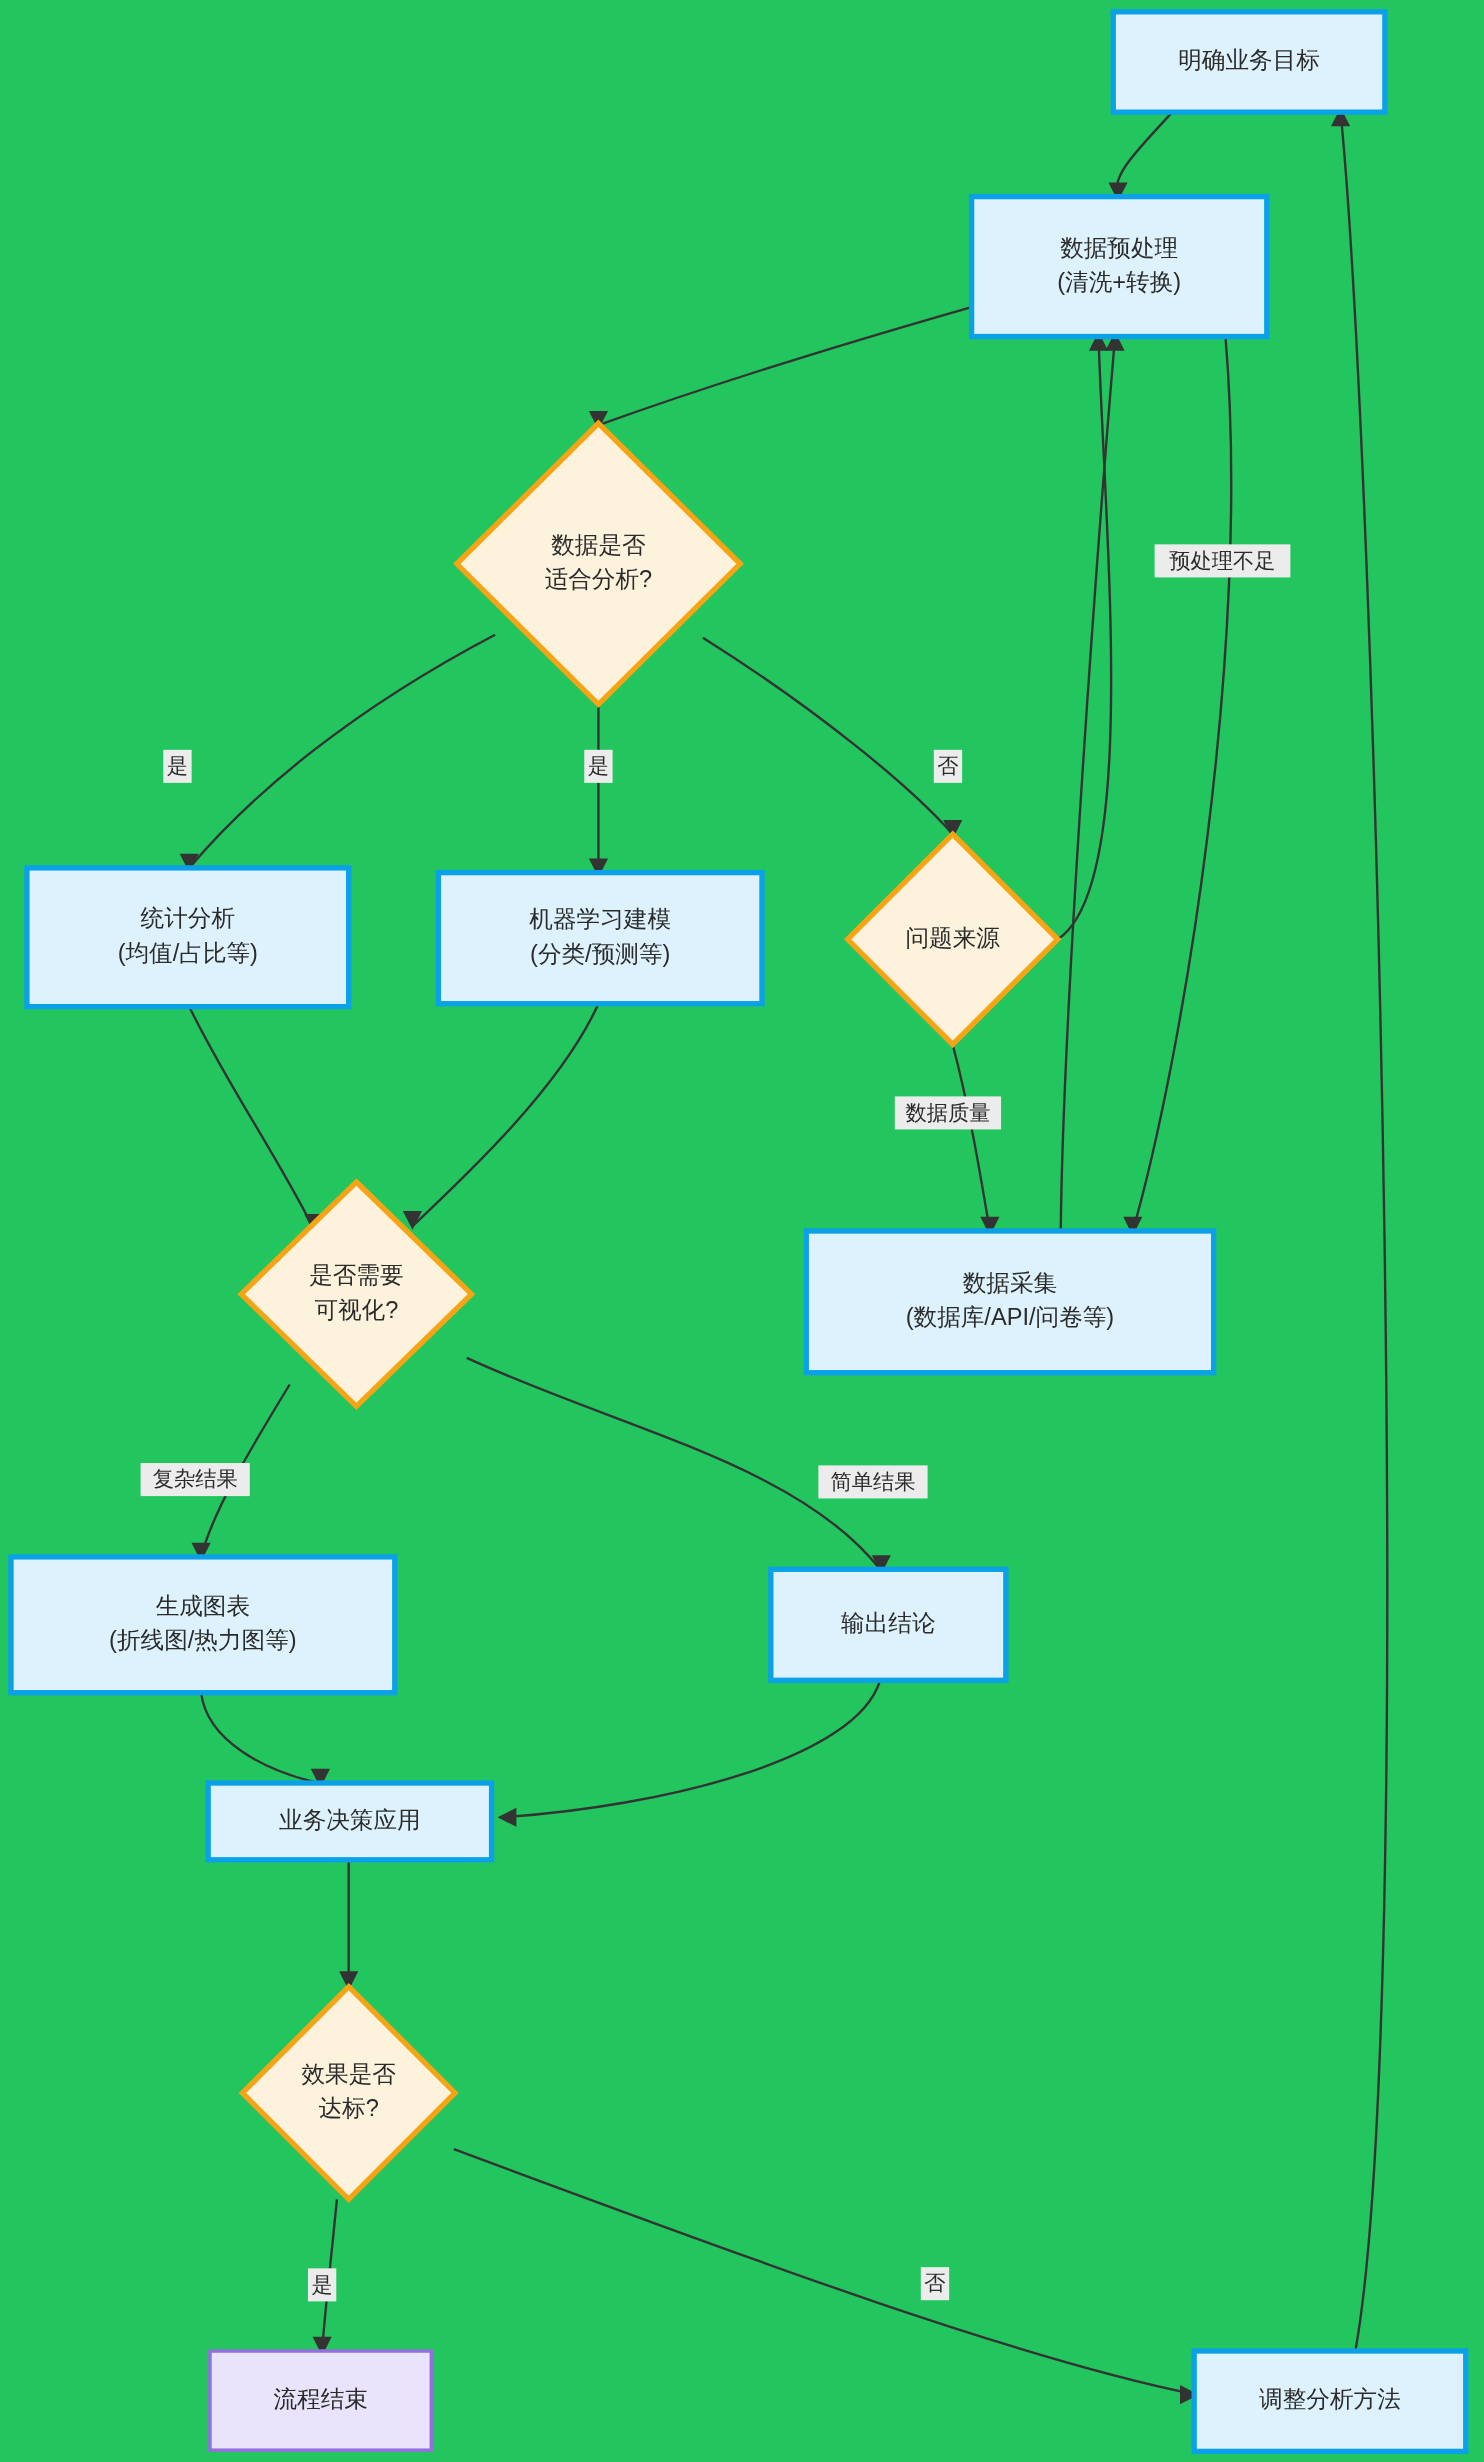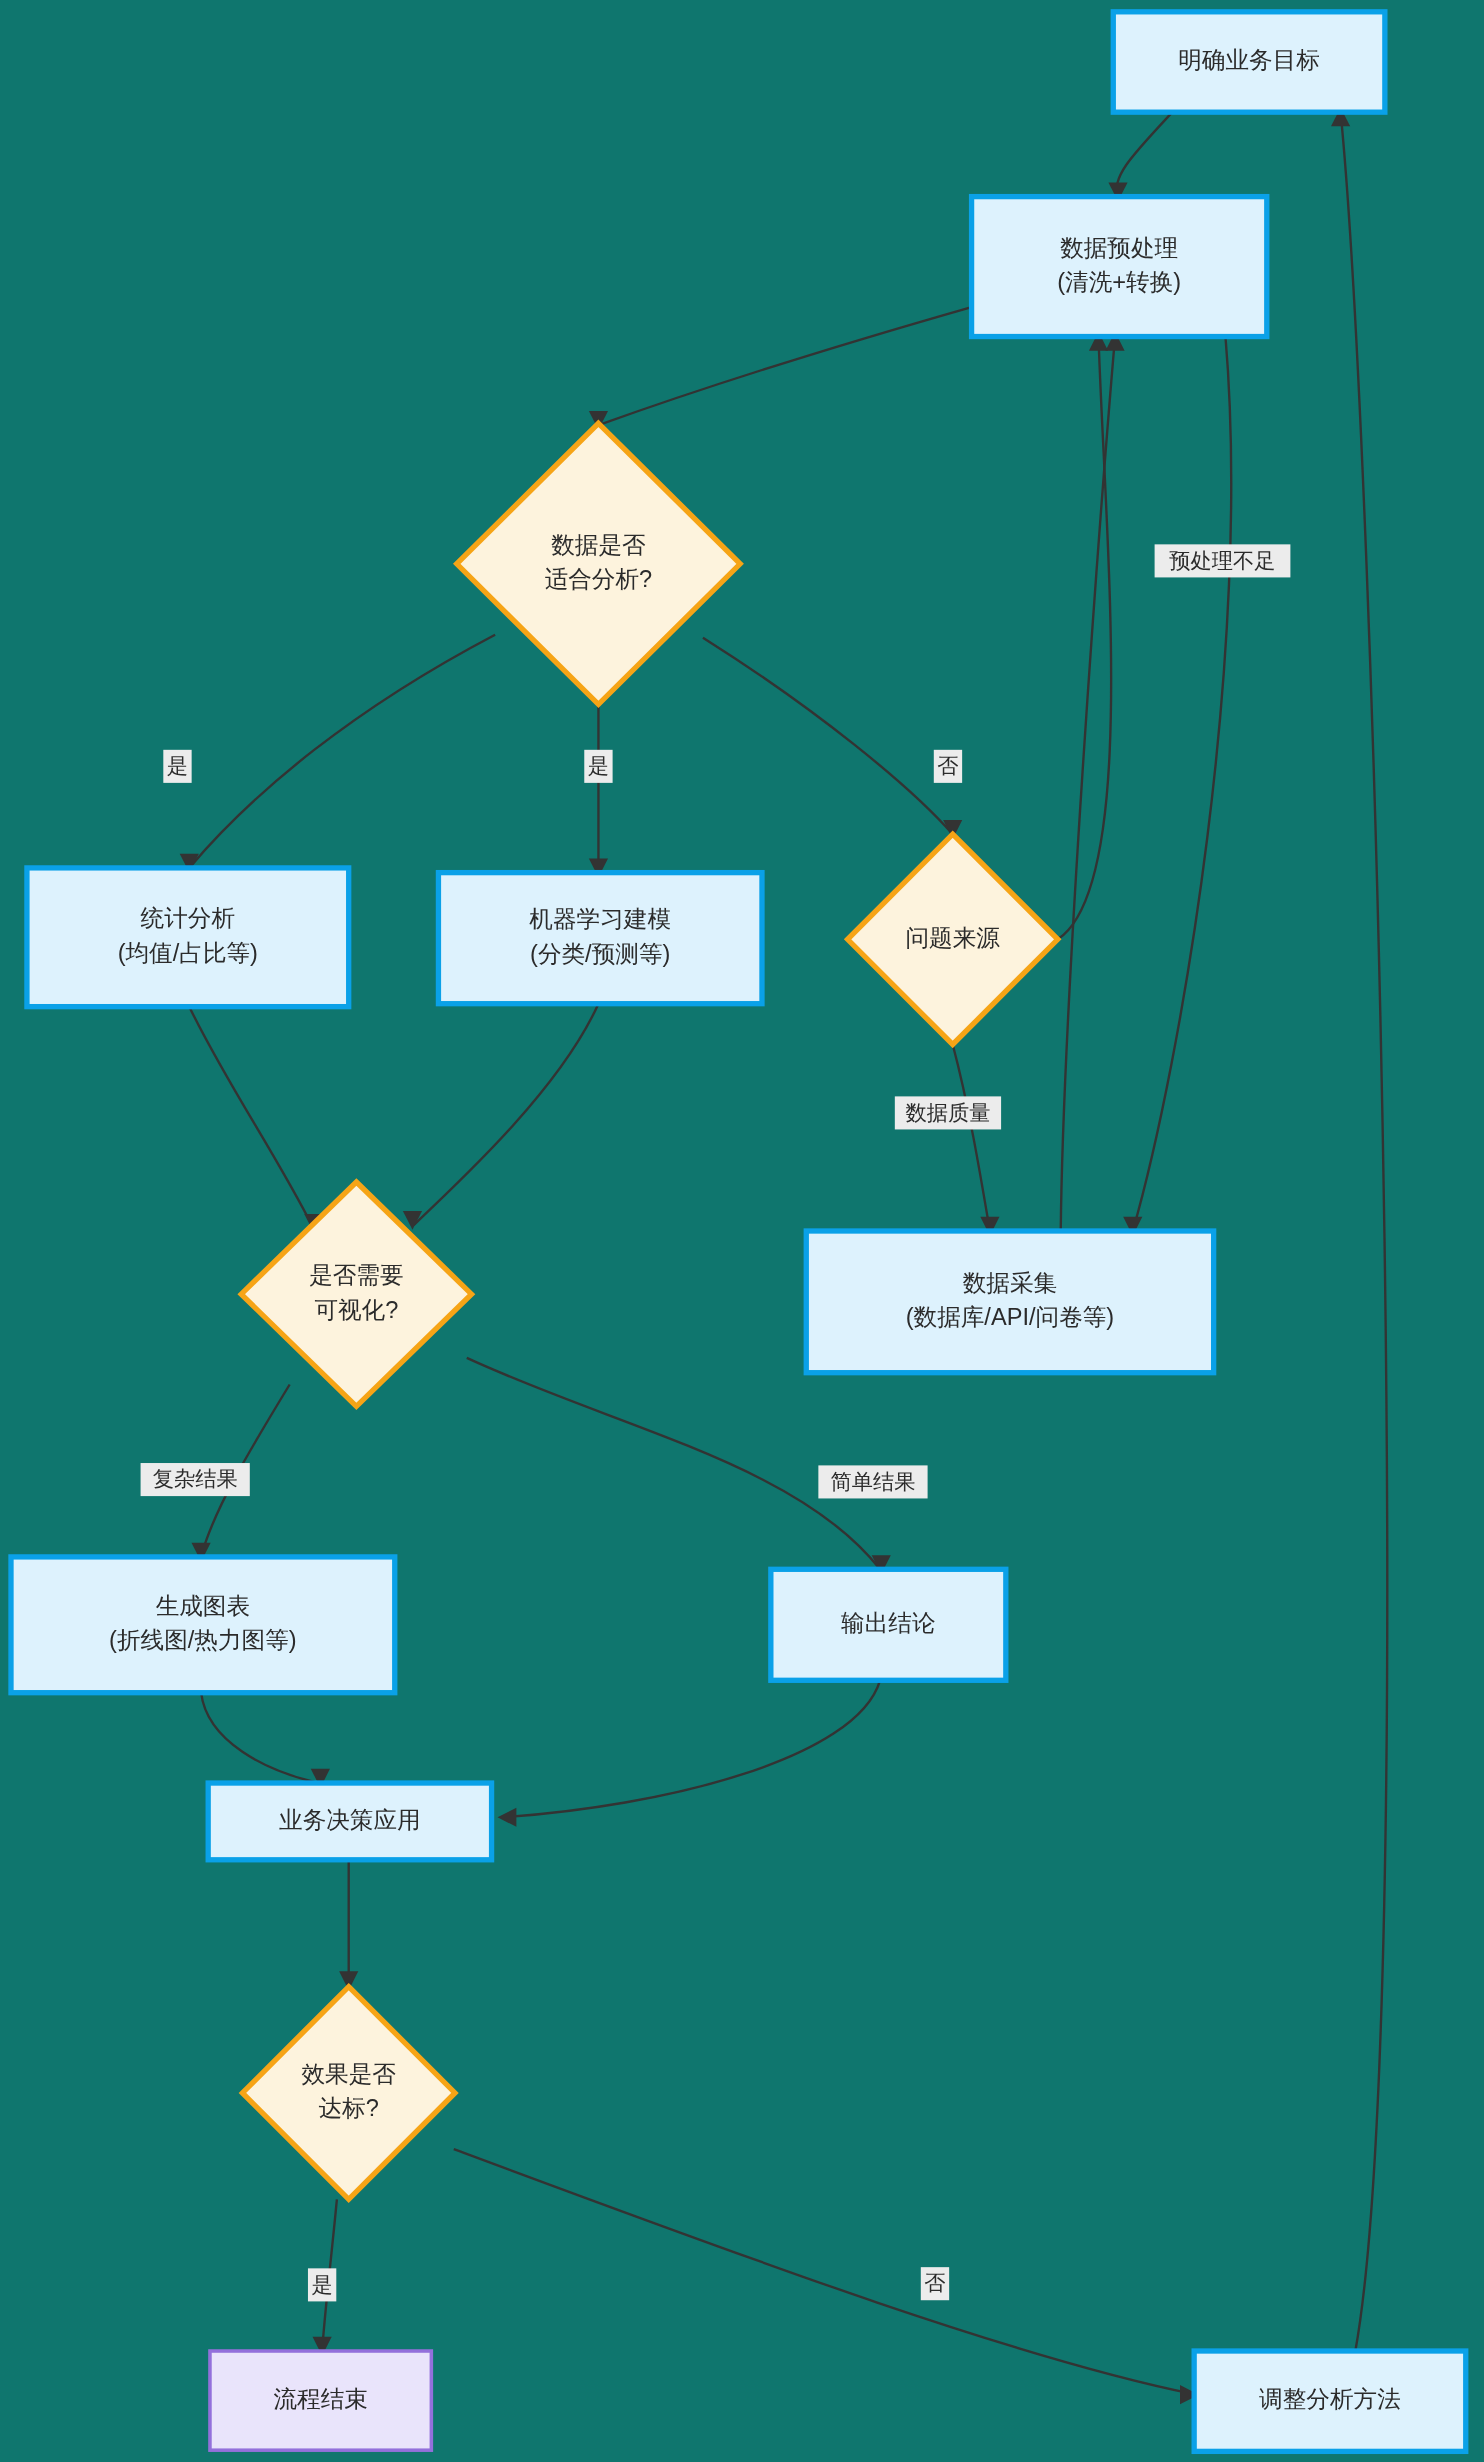--- a/index.html
+++ b/index.html
@@ -7,21 +7,21 @@
     padding: 0;
     background: #ffffff;
   }
   body {
     font-family: "Liberation Sans", "DejaVu Sans", sans-serif;
   }
   #flowchart-root {
     position: relative;
     width: 1485px;
     height: 2462px;
-    background: #0f766e;
+    background: #22c55e;
     overflow: hidden;
   }
   svg.diagram {
     position: absolute;
     top: 0;
     left: 0;
     width: 1485px;
     height: 2462px;
     display: block;
   }

